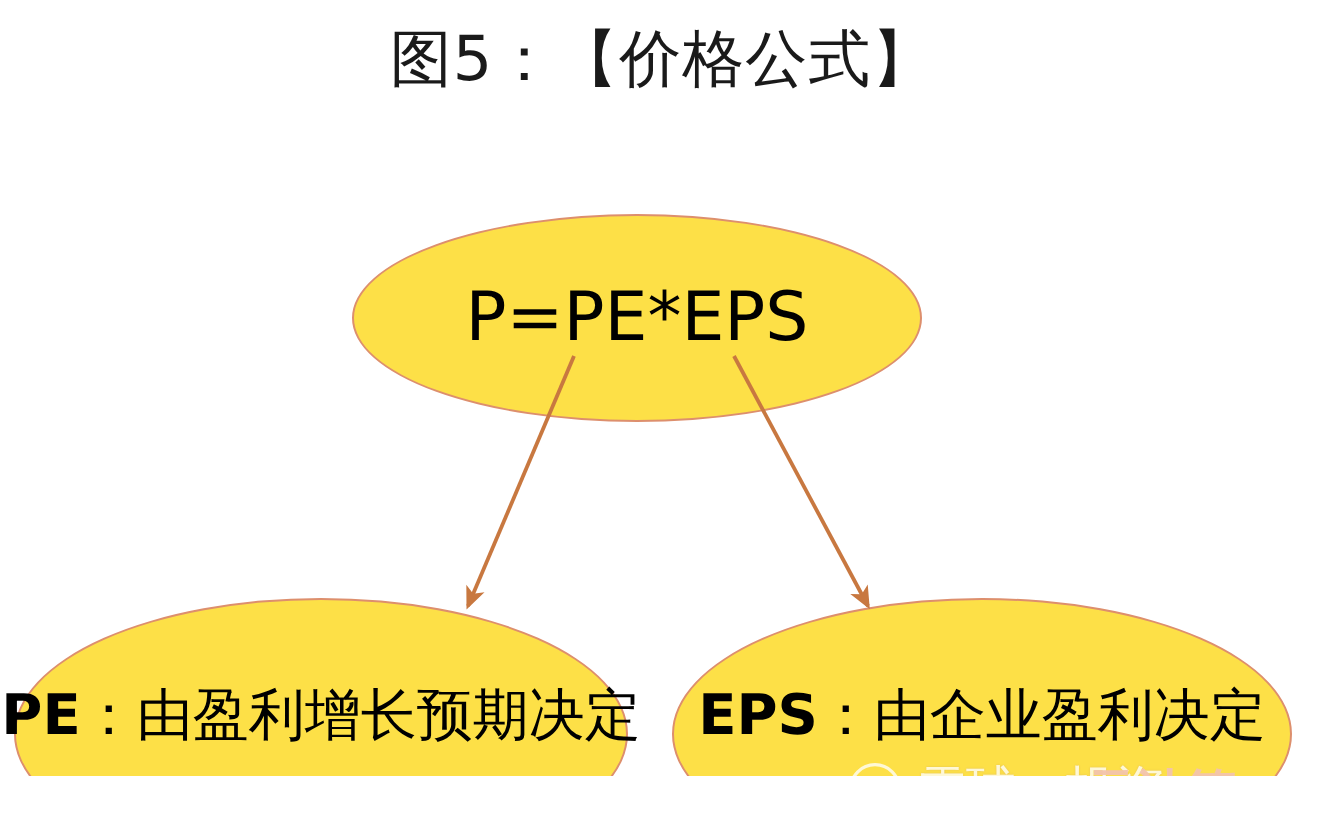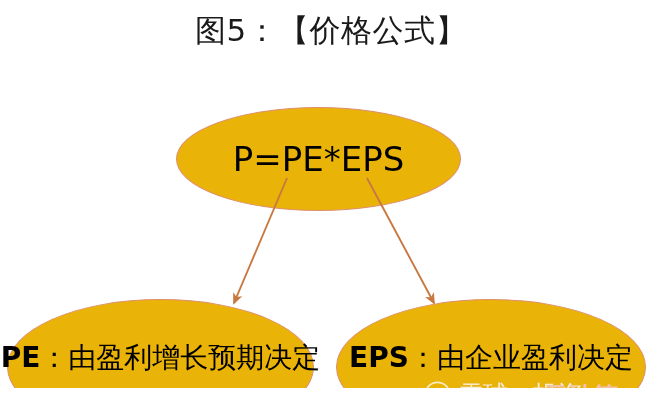--- a/index.html
+++ b/index.html
@@ -34,21 +34,21 @@
     letter-spacing: 0.5px;
     font-family: "DejaVu Sans", "Liberation Sans", sans-serif;
     white-space: nowrap;
   }
 
   
   .node {
     position: absolute;
     box-sizing: border-box;
     border-radius: 50%;
-    background: #eab308;
+    background: #fde047;
     border: 1px solid #dd8f6d;
     display: flex;
     align-items: center;
     justify-content: center;
     text-align: center;
   }
   .node-label {
     color: #000000;
     white-space: nowrap;
     line-height: 1.1;

